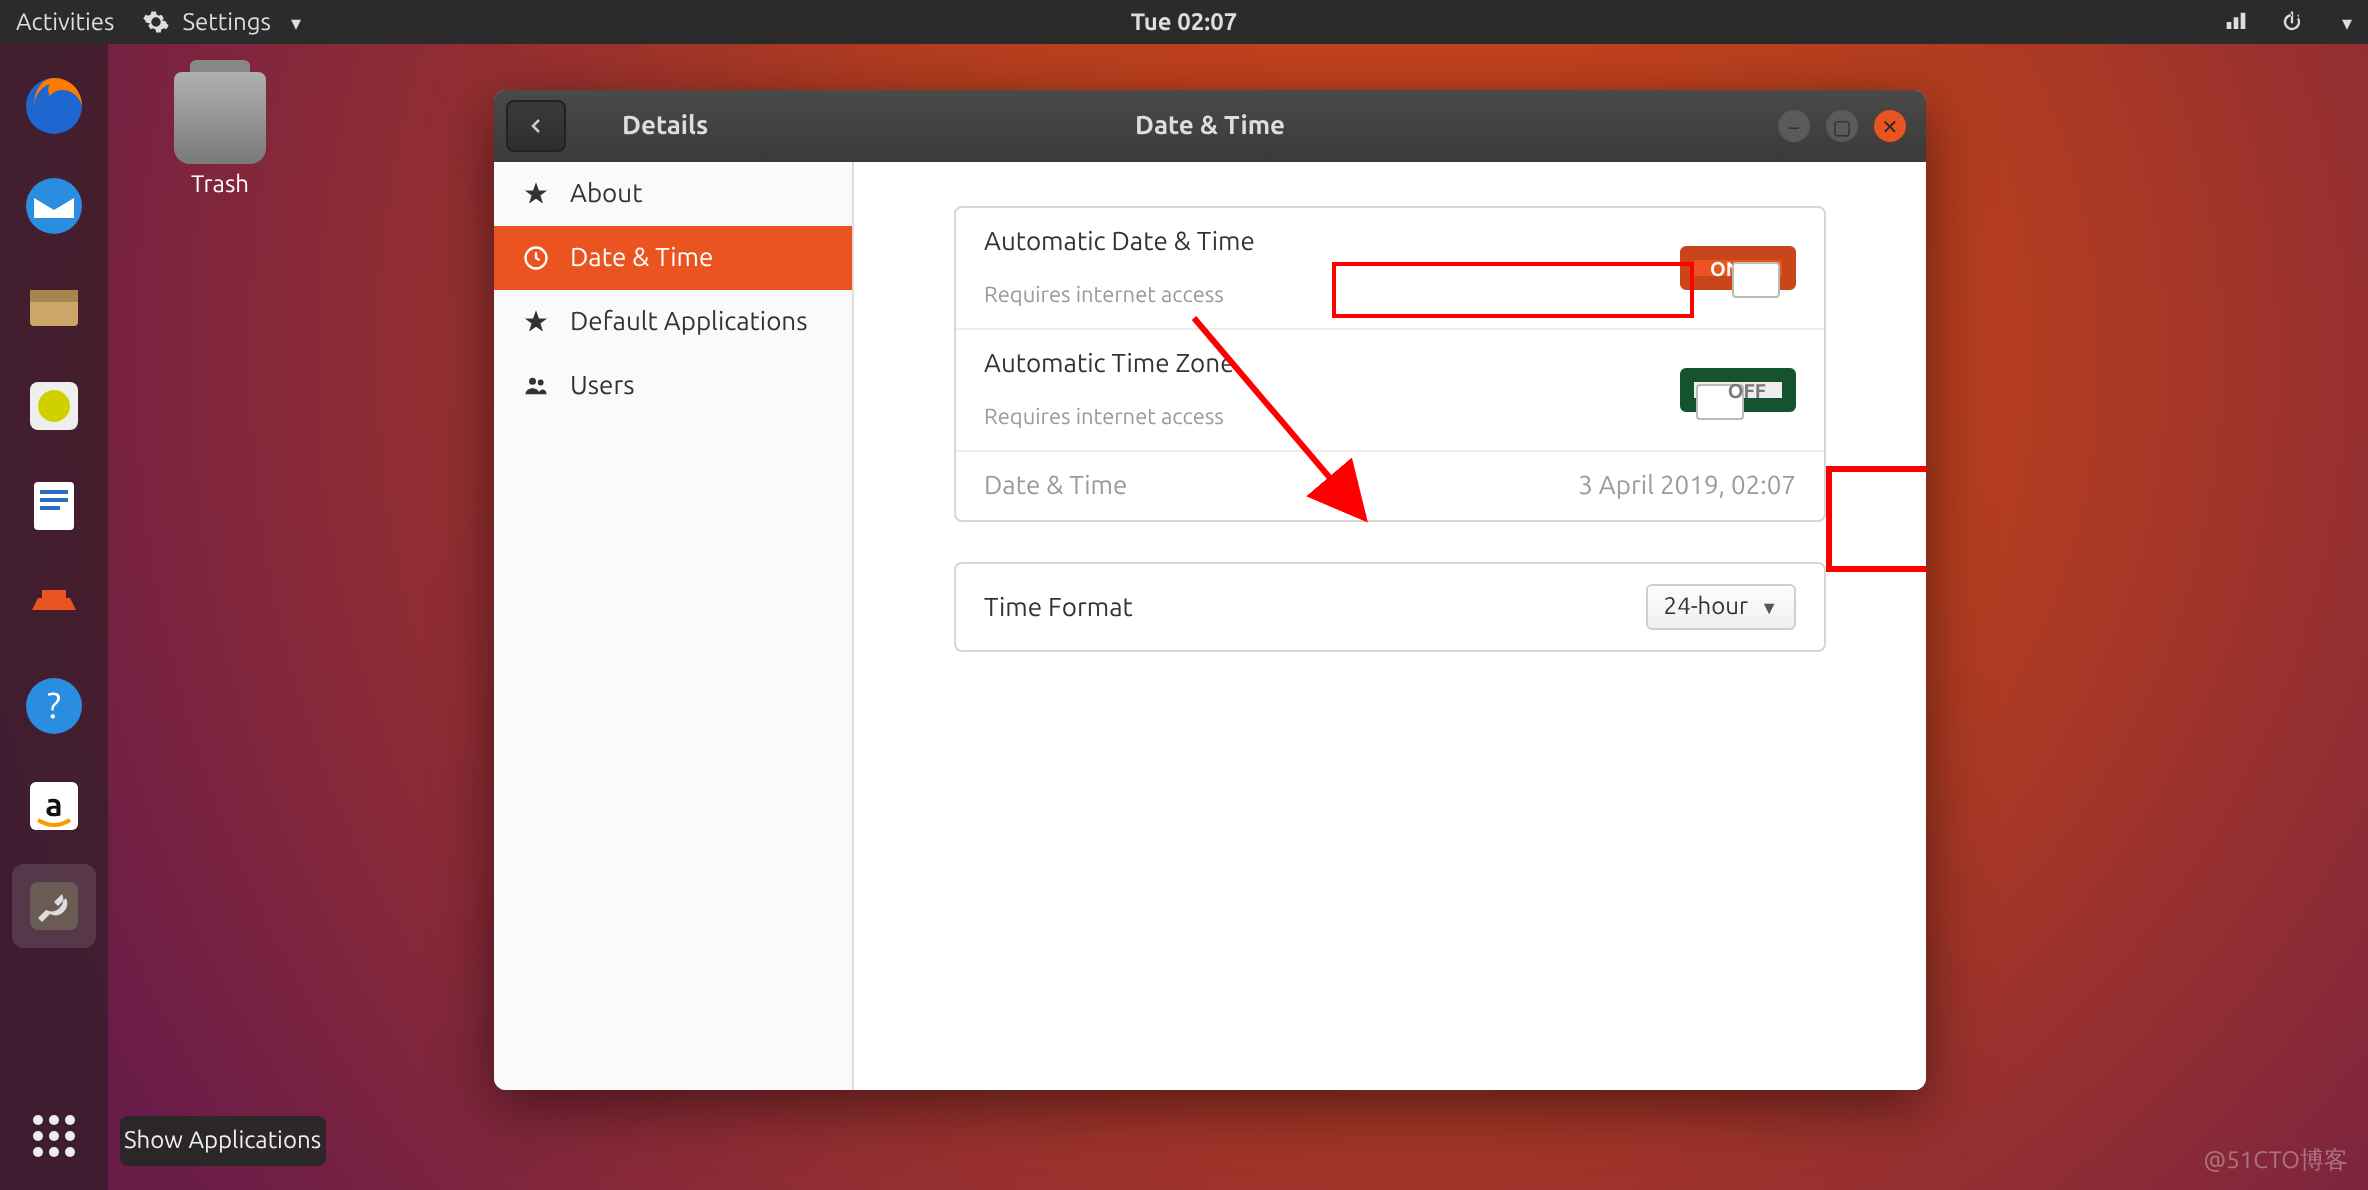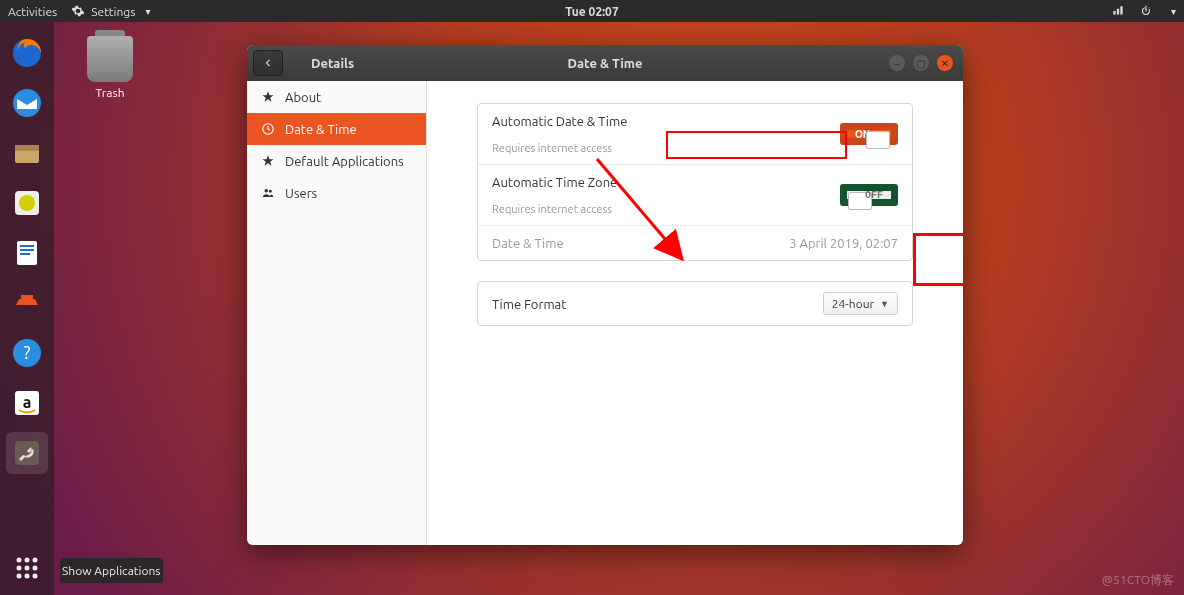--- a/index.html
+++ b/index.html
@@ -140,21 +140,21 @@
   }
   .switch .knob {
     width:24px; height:18px; background:#fff; border:1px solid #bbb; border-radius:2px;
     position:absolute; top:1px;
   }
   .switch.on { background:#e95420; border-color:#c8461a; color:#fff; }
   .switch.on .knob { right:1px; }
   .switch.on .txt { position:absolute; left:8px; }
   .switch.off { background:#eee; color:#777; }
   .switch.off .knob { left:1px; }
-  .switch.off .txt { position:absolute; right:8px;font-family:Liberation Mono, monospace; }
+  .switch.off .txt { position:absolute; right:8px; }
 
   .combo {
     border:1px solid #cfcfcf; border-radius:3px; background:linear-gradient(#fdfdfd,#efefef);
     padding:4px 8px; font-size:12px; display:flex; align-items:center; gap:6px;
     color:#333;
   }
   .combo .caret { font-size:9px; color:#555; }
 
   .gap { height:20px; }
 

